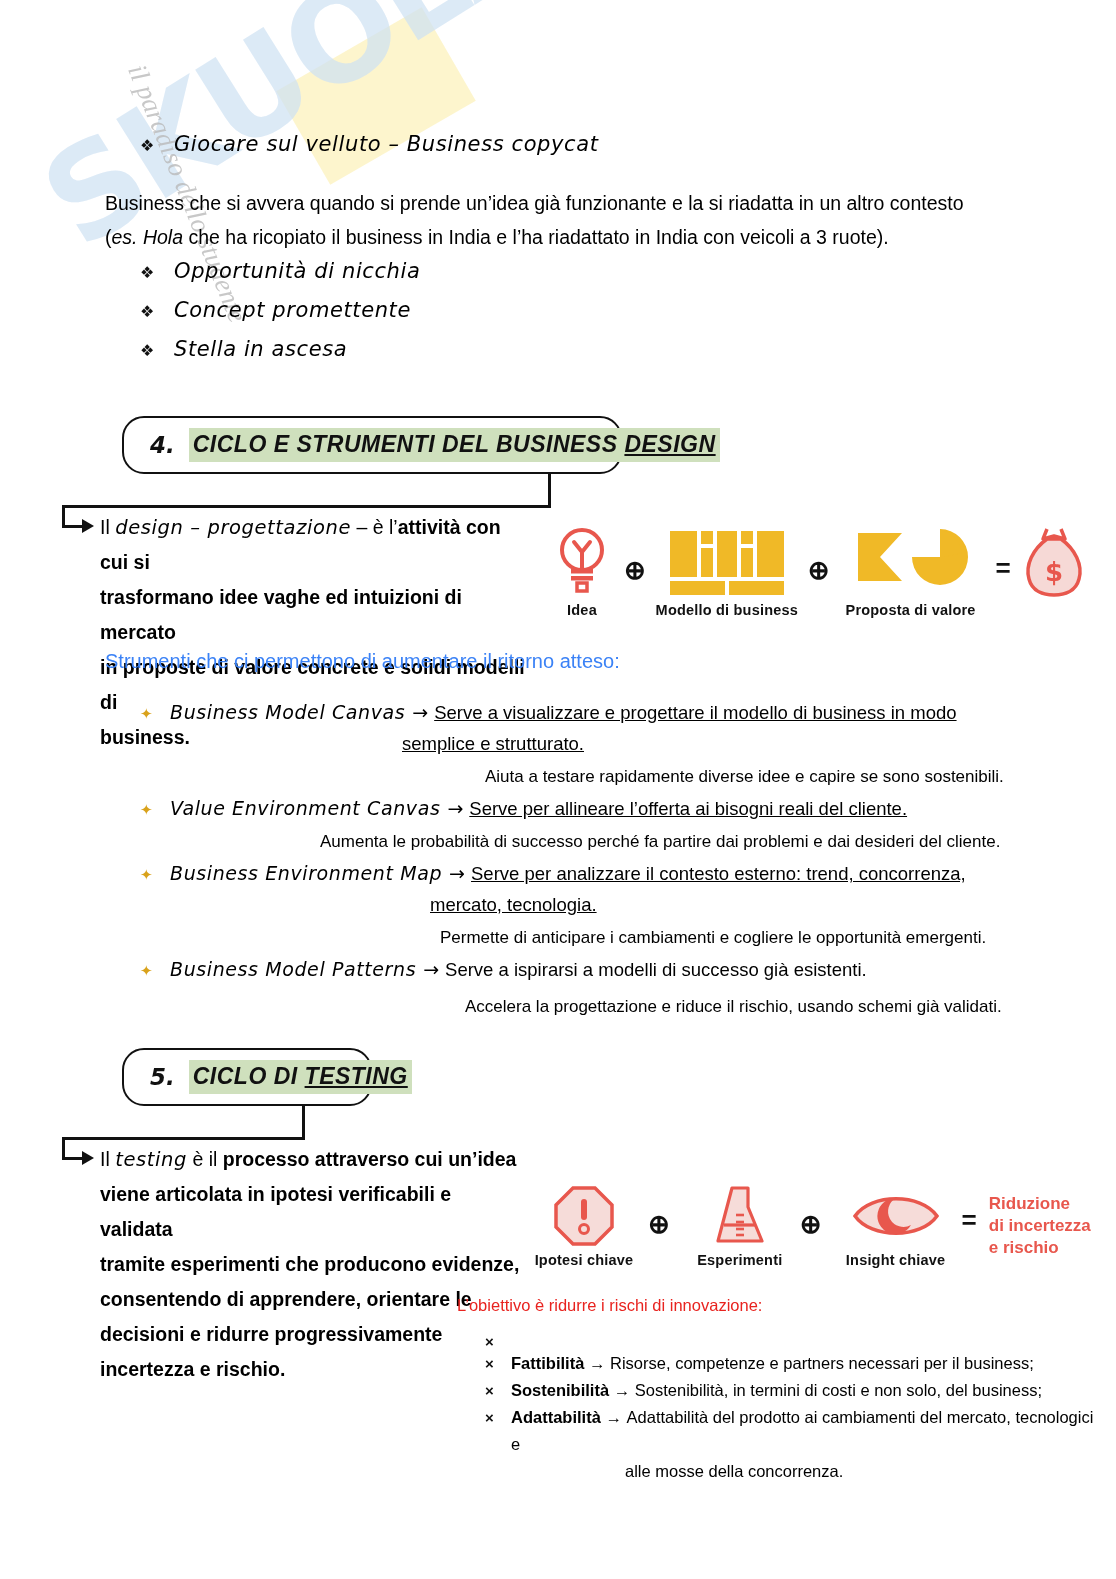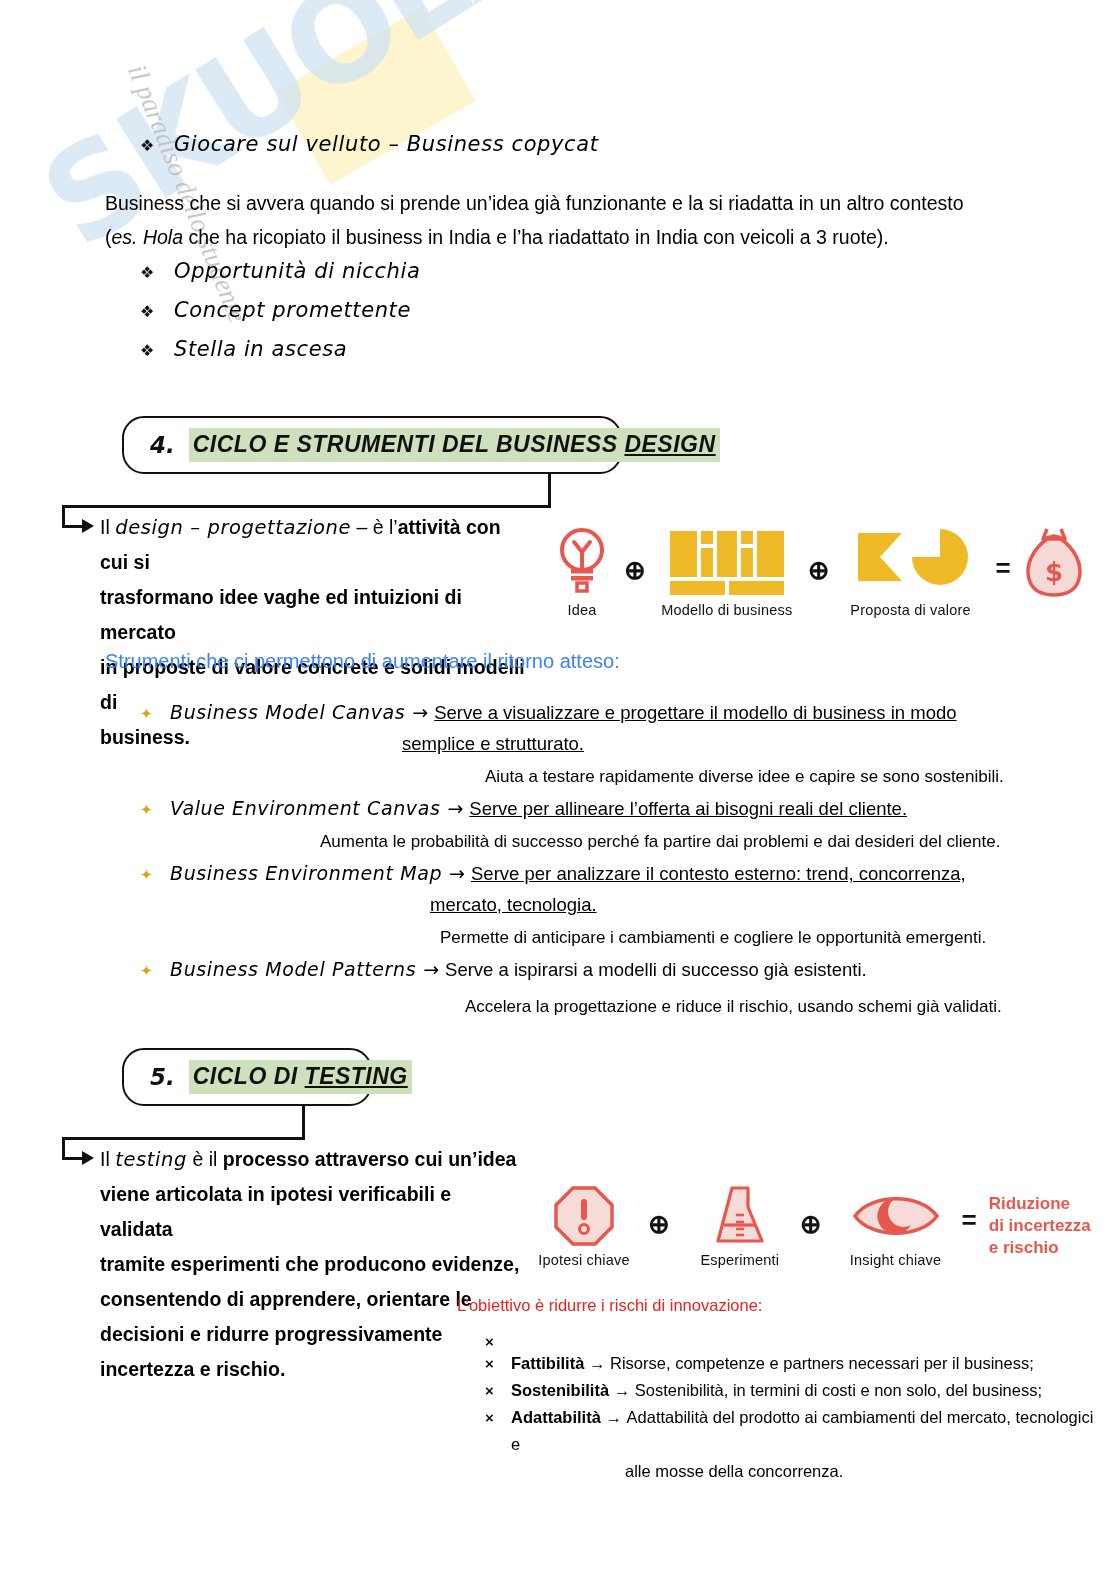--- a/index.html
+++ b/index.html
@@ -187,21 +187,21 @@
   .tool-note {
     font-size: 17px;
     line-height: 28px;
   }
 
   
   .diagram { display: flex; align-items: flex-start; }
   .dg-item { text-align: center; }
   .dg-cap {
     font-size: 14.5px;
-    font-weight: normal;
+    font-weight: bold;
     margin-top: 5px;
     color: #111;
     letter-spacing: .2px;
   }
   .dg-op {
     font-size: 26px;
     font-weight: bold;
     color: #111;
     line-height: 1;
   }

